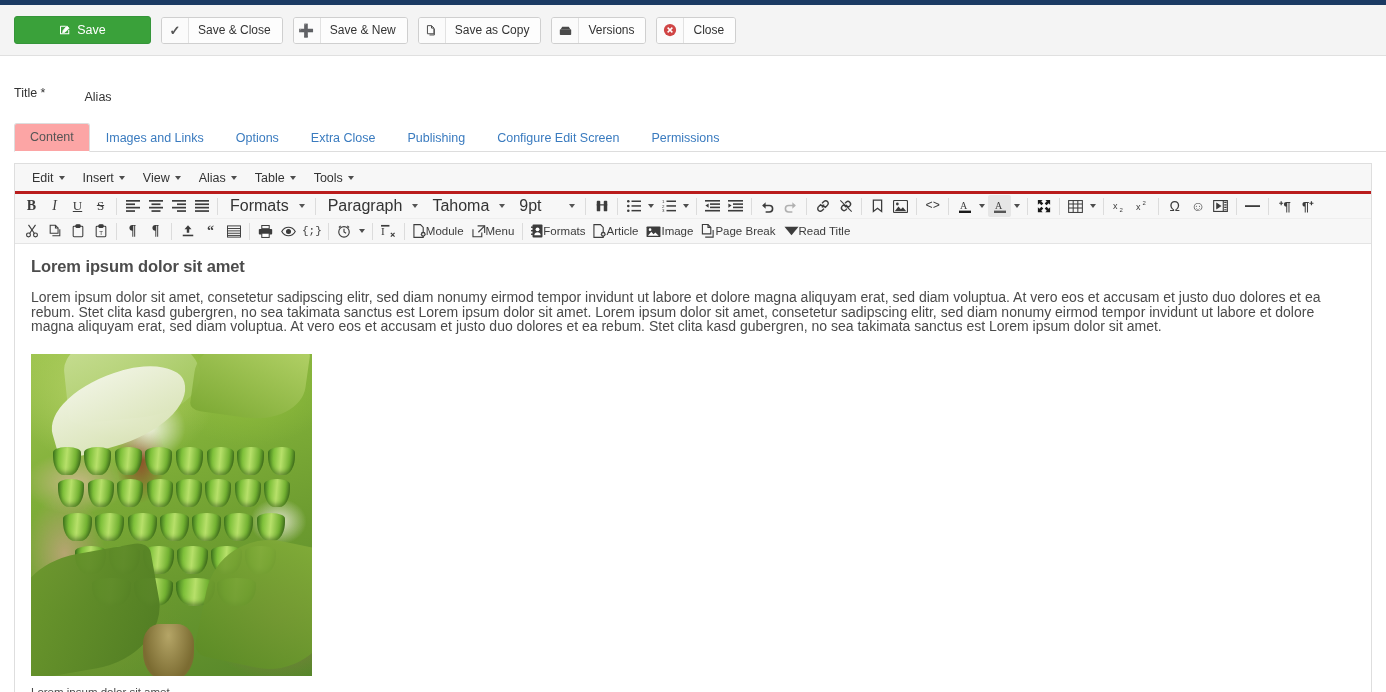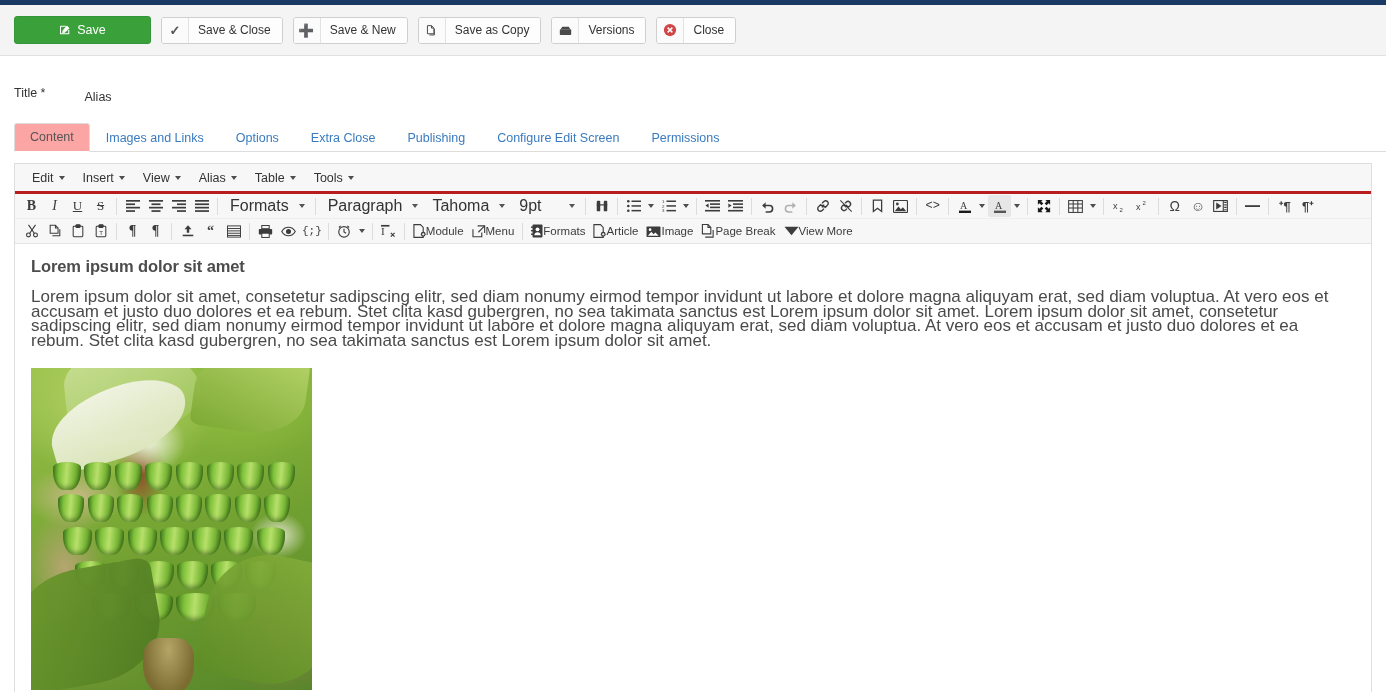--- a/index.html
+++ b/index.html
@@ -205,21 +205,21 @@
     height: 100%;
   }
   .doc-h2 {
     font-size: 16.5px;
     font-weight: bold;
     color: #4c4c4c;
     margin: 0 0 14px 0;
     letter-spacing: -0.1px;
   }
   .doc-p {
-    font-size: 17px;
+    font-size: 14px;
     line-height: 14.5px;
     color: #4a4a4a;
     margin: 0 0 20px 0;
     max-width: 1340px;
   }
   .fig { margin: 0; padding: 0; }
   .photo {
     width: 281px; height: 322px;
     border: 0;
     display: block;
@@ -755,21 +755,21 @@
           </svg>
         </span>
       <span>Page Break</span>
     </div>
     <div class="tbtn wide">
       <span>
           <svg class="tsvg" width="15" height="12" viewBox="0 0 16 12" fill="#3c3c3c">
             <path d="M0.5 1.5h15L8 10.5z"></path>
           </svg>
         </span>
-      <span>View More</span>
+      <span>Read Title</span>
     </div>
   </div>
 
   <div class="content-area">
     <h2 class="doc-h2">Lorem ipsum dolor sit amet</h2>
     <p class="doc-p">Lorem ipsum dolor sit amet, consetetur sadipscing elitr, sed diam nonumy eirmod tempor invidunt ut labore et dolore magna aliquyam erat, sed diam voluptua. At vero eos et accusam et justo duo dolores et ea rebum. Stet clita kasd gubergren, no sea takimata sanctus est Lorem ipsum dolor sit amet. Lorem ipsum dolor sit amet, consetetur sadipscing elitr, sed diam nonumy eirmod tempor invidunt ut labore et dolore magna aliquyam erat, sed diam voluptua. At vero eos et accusam et justo duo dolores et ea rebum. Stet clita kasd gubergren, no sea takimata sanctus est Lorem ipsum dolor sit amet.</p>
 
     <figure class="fig">
       <div class="photo" role="img">
         <div class="lyr b1"></div>

